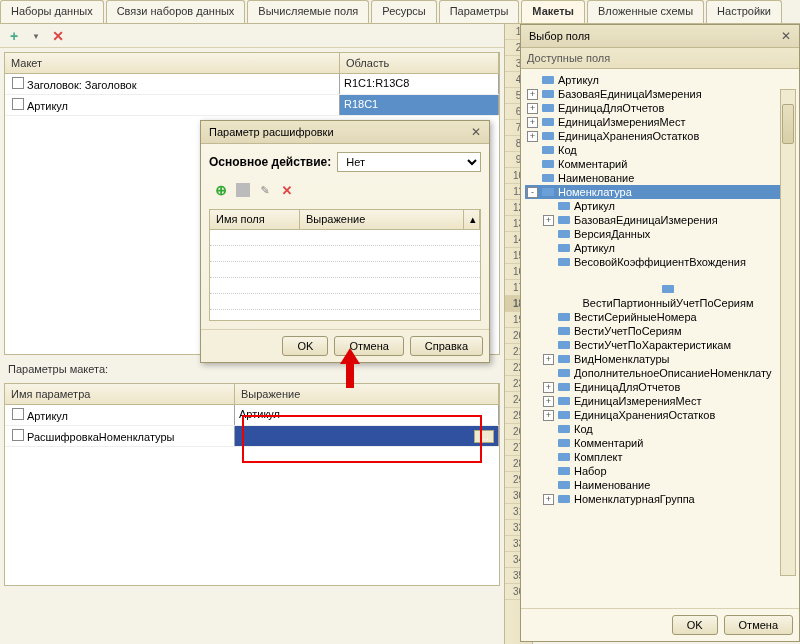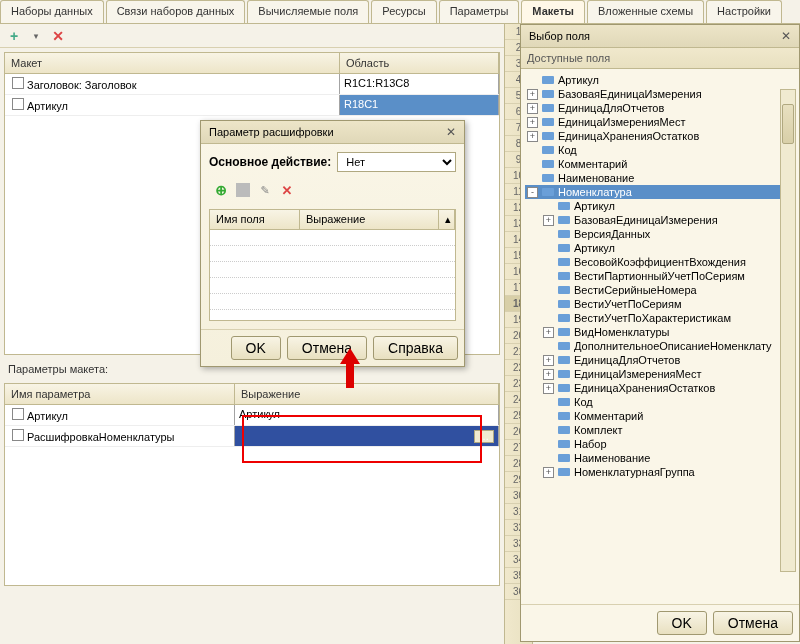--- a/index.html
+++ b/index.html
@@ -51,21 +51,21 @@
 
 
 .dialog { position: absolute; background: linear-gradient(#faf6e8, #f5f0dc); border: 1px solid #a09870; box-shadow: 2px 2px 6px rgba(0,0,0,0.3); }
 .dialog-title { display: flex; align-items: center; padding: 4px 8px; background: linear-gradient(#ede5c8, #e0d8b8); border-bottom: 1px solid #c0b890; font-size: 11px; }
 .dialog-close { margin-left: auto; cursor: pointer; font-size: 12px; color: #555; }
 .dialog-body { padding: 8px; }
 .dialog-row { display: flex; align-items: center; margin-bottom: 6px; gap: 6px; }
 .dialog-row label { font-size: 12px; font-weight: bold; }
 .dialog-row select, .dialog-row input { flex: 1; border: 1px solid #b0a880; padding: 2px 4px; font-size: 11px; background: #fff; }
 .dialog-buttons { display: flex; justify-content: flex-end; gap: 6px; padding: 6px; border-top: 1px solid #d8d0b0; }
-.btn { padding: 3px 14px; background: linear-gradient(#f8f4e5, #e8e0c0); border: 1px solid #a09870; border-radius: 3px; font-size: 14px; cursor: pointer; }
+.btn { padding: 3px 14px; background: linear-gradient(#f8f4e5, #e8e0c0); border: 1px solid #a09870; border-radius: 3px; font-size: 11px; cursor: pointer; }
 
 .inner-grid { border: 1px solid #c0b890; background: #fff; margin-top: 7px; }
 .inner-grid-header { display: flex; background: linear-gradient(#f8f4e5, #ede5c8); border-bottom: 1px solid #c0b890; }
 .inner-grid-header .col { padding: 3px 6px; border-right: 1px solid #c0b890; font-size: 11px; }
 .inner-grid-body { height: 90px; background: #fff; }
 .inner-grid-row { border-bottom: 1px dotted #ccc; height: 16px; }
 
 
 .ruler { width: 28px; background: linear-gradient(to right, #f0e8cc, #e8e0c0); border-right: 1px solid #c0b890; overflow: hidden; }
 .ruler-row { height: 16px; text-align: center; font-size: 10px; color: #666; border-bottom: 1px solid #d8d0b0; line-height: 16px; }
@@ -200,21 +200,21 @@
           <div class="ruler-row">32</div>
           <div class="ruler-row">33</div>
           <div class="ruler-row">34</div>
           <div class="ruler-row">35</div>
           <div class="ruler-row">36</div>
         </div>
     </div>
   </div>
 </div>
 
-<div class="dialog" style="left:200px; top:120px; width:265px;">
+<div class="dialog" style="left:200px; top:120px; width:290px;">
   <div class="dialog-title">
     <span>Параметр расшифровки</span>
     <span class="dialog-close">✕</span>
   </div>
   <div class="dialog-body">
     <div class="dialog-row">
       <label>Основное действие:</label>
       <select>
         <option>Нет</option>
       </select>
@@ -325,21 +325,21 @@
         <div class="tree-item" style="margin-left: 16px;">
           <span class="tree-toggle empty"></span>
           <span class="tree-field-icon"></span>
           <span>Артикул</span>
         </div>
         <div class="tree-item" style="margin-left: 16px;">
           <span class="tree-toggle empty"></span>
           <span class="tree-field-icon"></span>
           <span>ВесовойКоэффициентВхождения</span>
         </div>
-        <div class="tree-item" style="margin-left: 16px;">
+        <div class="tree-item" style="margin-left: 16px; flex-direction: column;">
           <span class="tree-toggle empty"></span>
           <span class="tree-field-icon"></span>
           <span>ВестиПартионныйУчетПоСериям</span>
         </div>
         <div class="tree-item" style="margin-left: 16px;">
           <span class="tree-toggle empty"></span>
           <span class="tree-field-icon"></span>
           <span>ВестиСерийныеНомера</span>
         </div>
         <div class="tree-item" style="margin-left: 16px;">

